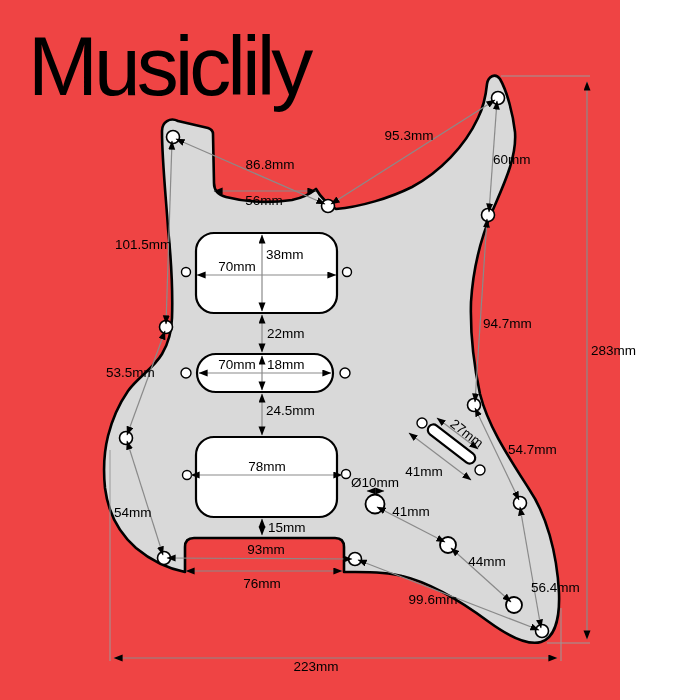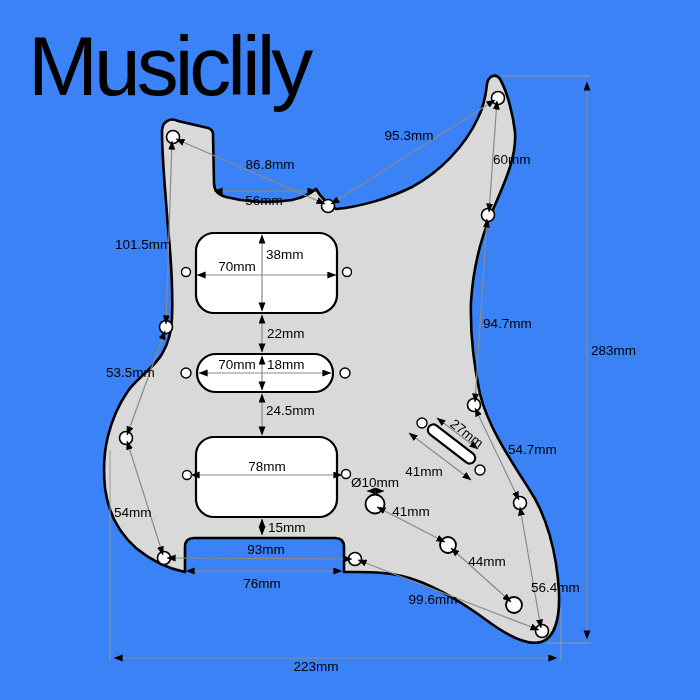--- a/index.html
+++ b/index.html
@@ -1,16 +1,16 @@
 <!DOCTYPE html>
 <html><head>
 <meta charset="utf-8">
 <style>
   html,body{margin:0;padding:0;background:#ffffff;width:700px;height:700px;overflow:hidden;}
-  .canvas{position:relative;width:700px;height:700px;background:#3b82f6;}
+  .canvas{position:relative;width:620px;height:700px;background:#ef4444;}
   svg{display:block;}
   text{font-family:"Liberation Sans", sans-serif;fill:#000000;}
   .brand{font-size:84px;letter-spacing:-4px;}
   .dim{font-size:13.5px;}
   .guard{fill:#d9d9d9;stroke:#000000;stroke-width:2.6;stroke-linejoin:round;}
   .cutout{fill:#ffffff;stroke:#000000;stroke-width:2.2;}
   .pscrew{fill:#ffffff;stroke:#000000;stroke-width:1.4;}
   .mscrew{fill:#ffffff;stroke:#000000;stroke-width:1.6;}
   .pot{fill:#ffffff;stroke:#000000;stroke-width:1.8;}
   .dline{stroke:#8a8a8a;stroke-width:1.2;fill:none;}

